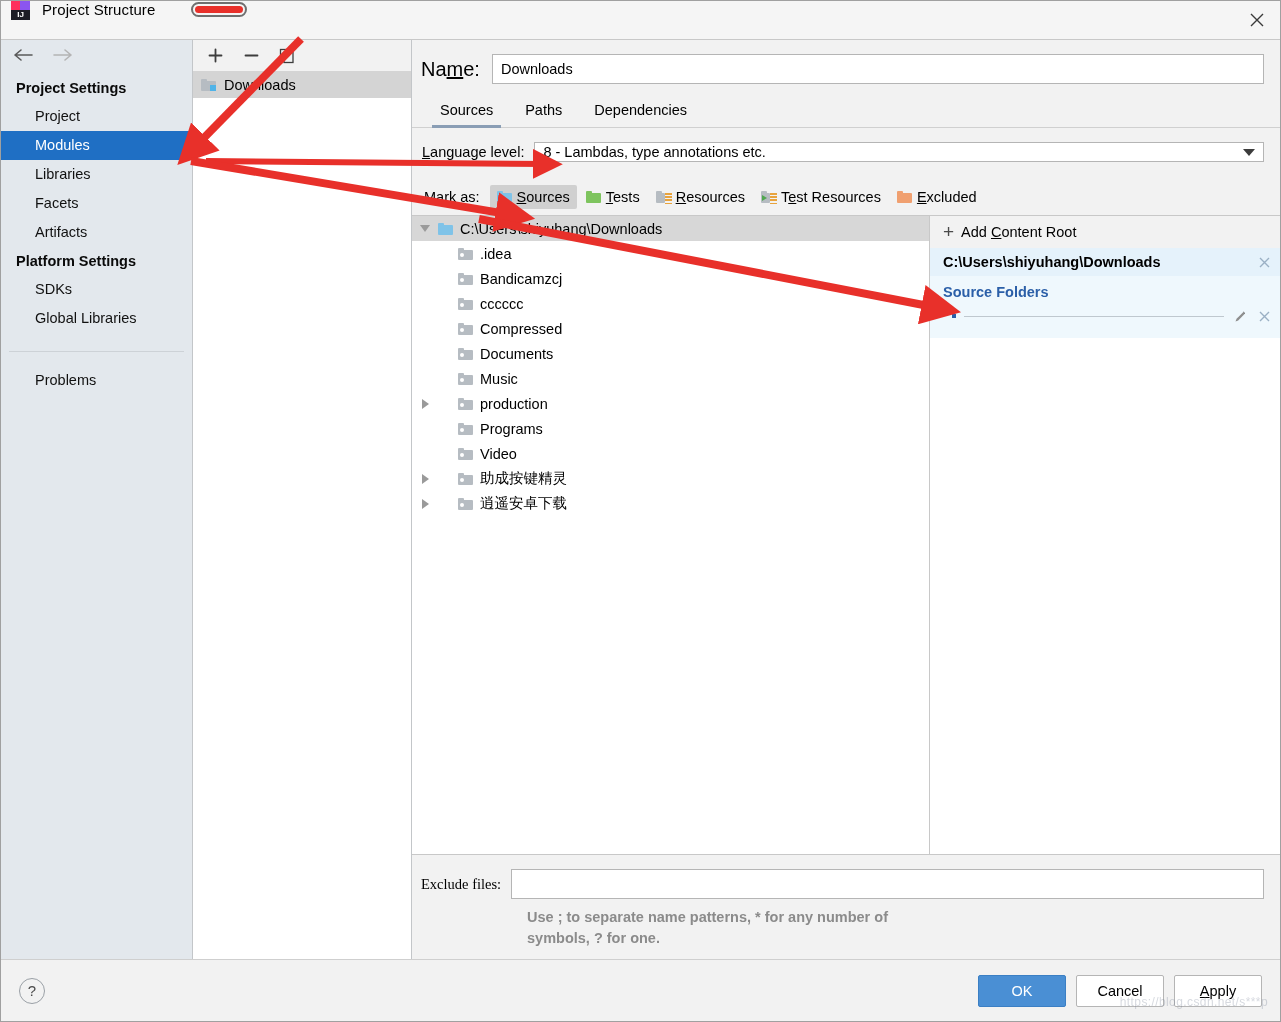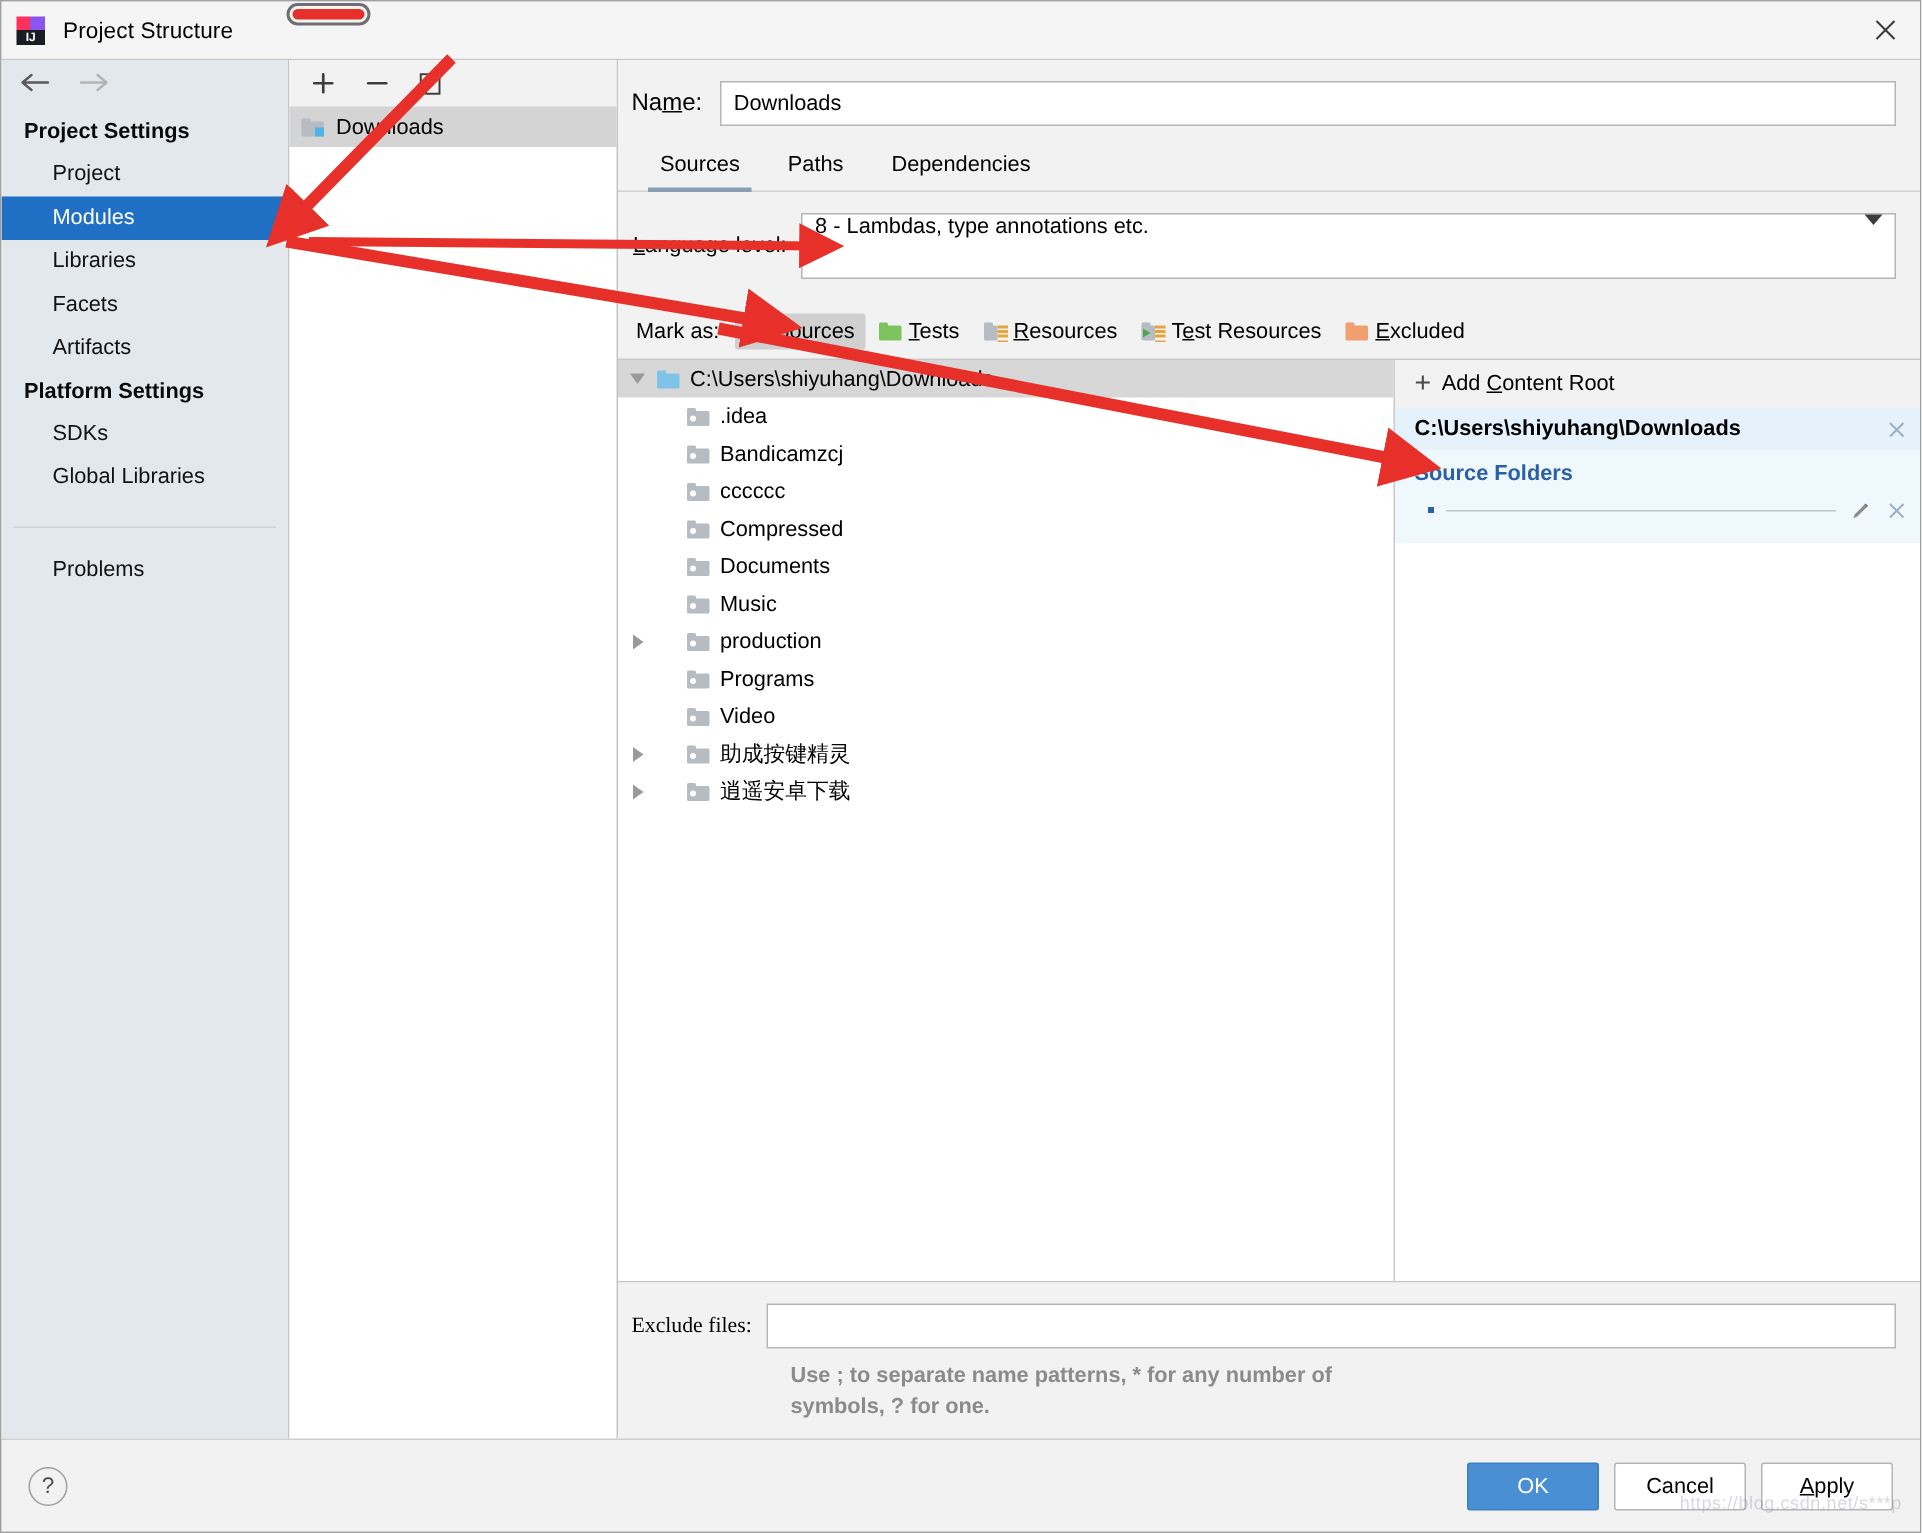--- a/index.html
+++ b/index.html
@@ -22,21 +22,21 @@
     flex-direction: column;
     overflow: hidden;
   }
 
   
   #titlebar {
     height: 38px;
     min-height: 38px;
     background: #f5f5f5;
     display: flex;
-    align-items: center;
+    align-items: flex-start;
     padding-left: 10px;
     position: relative;
   }
   #app-icon {
     width: 19px; height: 19px;
     margin-right: 12px;
     position: relative;
     flex: none;
   }
   #app-icon .sq1 { position:absolute; left:0; top:0; width:9px; height:9px; background:#fe315d; }
@@ -153,21 +153,21 @@
     background: #f2f2f2;
     display: flex;
     flex-direction: column;
   }
   #name-row {
     display: flex;
     align-items: center;
     padding: 14px 16px 12px 9px;
     gap: 12px;
   }
-  #name-label { font-size: 16px; color:#000; }
+  #name-label { font-size: 20px; color:#000; }
   #name-label u { text-decoration: underline; }
   #name-input {
     flex: 1;
     height: 30px;
     border: 1px solid #b5b5b5;
     background: #ffffff;
     font-size: 14.5px;
     font-family: "Liberation Sans", sans-serif;
     padding: 0 8px;
     color: #000;
@@ -200,26 +200,27 @@
     display: flex;
     align-items: center;
     padding: 14px 16px 13px 10px;
     gap: 10px;
     position: relative;
   }
   #lang-label { font-size: 14.5px; color: #000; white-space:nowrap; }
   #lang-label u { text-decoration: underline; }
   #lang-select {
     flex: 1;
-    height: 44px;
+    height: 20px;
     border: 1px solid #b5b5b5;
     background: #ffffff;
     font-size: 14.5px;
     padding: 0 8px;
     display:flex;
+    align-items:center;
     justify-content: space-between;
     cursor: default;
     color: #000;
   }
   .caret-down {
     width: 0; height: 0;
     border-left: 6px solid transparent;
     border-right: 6px solid transparent;
     border-top: 7px solid #3c3c3c;
   }

